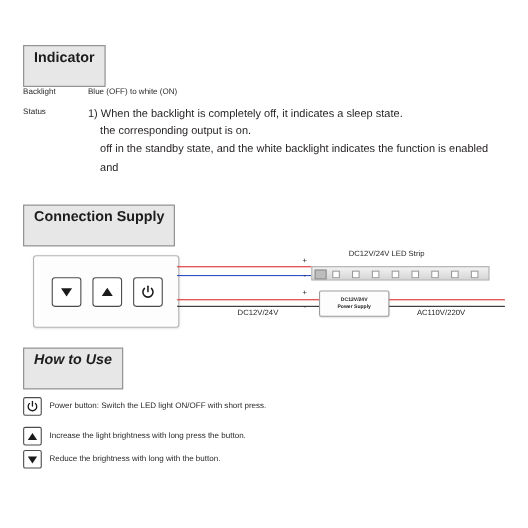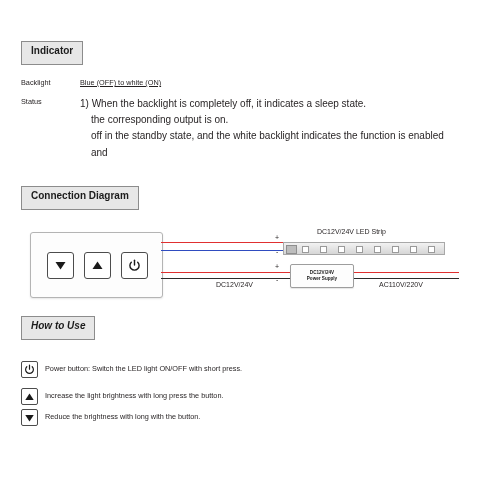--- a/index.html
+++ b/index.html
@@ -22,39 +22,39 @@
     width: 480px;
     height: 480px;
   }
 
   
   .section-chip {
     position: absolute;
     background: #e7e7e7;
     border: 1px solid #8c8c8c;
     color: #1c1c1c;
-    font-size: 10px;
+    font-size: 13px;
     font-weight: bold;
-    padding: 3px 9px 8px 9px;
+    padding: 3px 9px 19px 9px;
     line-height: 1.1;
     white-space: nowrap;
   }
 
   
   #indicator-chip { left: 21px; top: 41px; }
 
   .ind-label {
     position: absolute;
     font-size: 7.3px;
     color: #231f20;
     line-height: 1.45;
     white-space: nowrap;
   }
   #ind-backlight-label { left: 21px; top: 78px; }
-  #ind-backlight-value { left: 80px; top: 78px; text-decoration: underline; }
+  #ind-backlight-value { left: 80px; top: 78px; }
   #ind-status-label { left: 21px; top: 97px; }
 
   .ind-status-list {
     position: absolute;
     left: 80px;
     top: 96px;
     width: 370px;
     font-size: 10px;
     line-height: 1.62;
     color: #231f20;
@@ -228,21 +228,21 @@
   <div class="ind-label" id="ind-backlight-value">Blue (OFF) to white (ON)</div>
 
   <div class="ind-label" id="ind-status-label">Status</div>
 
   <div class="ind-status-list">
     <div>1) When the backlight is completely off, it indicates a sleep state.</div>
     <div class="cont">the corresponding output is on.</div>
     <div class="cont">off in the standby state, and the white backlight indicates the function is enabled and</div>
   </div>
 
-  <div class="section-chip" id="connection-chip">Connection Diagram</div>
+  <div class="section-chip" id="connection-chip">Connection Supply</div>
 
   <div id="diagram">
 
     <div id="controller">
       <div class="ctrl-btn" id="btn-down">
         <span class="glyph">
           <svg width="13" height="11" viewBox="0 0 13 11" aria-hidden="true">
             <polygon points="1.5,2 11.5,2 6.5,9.5" fill="#1a1a1a"></polygon>
           </svg>
         </span>

